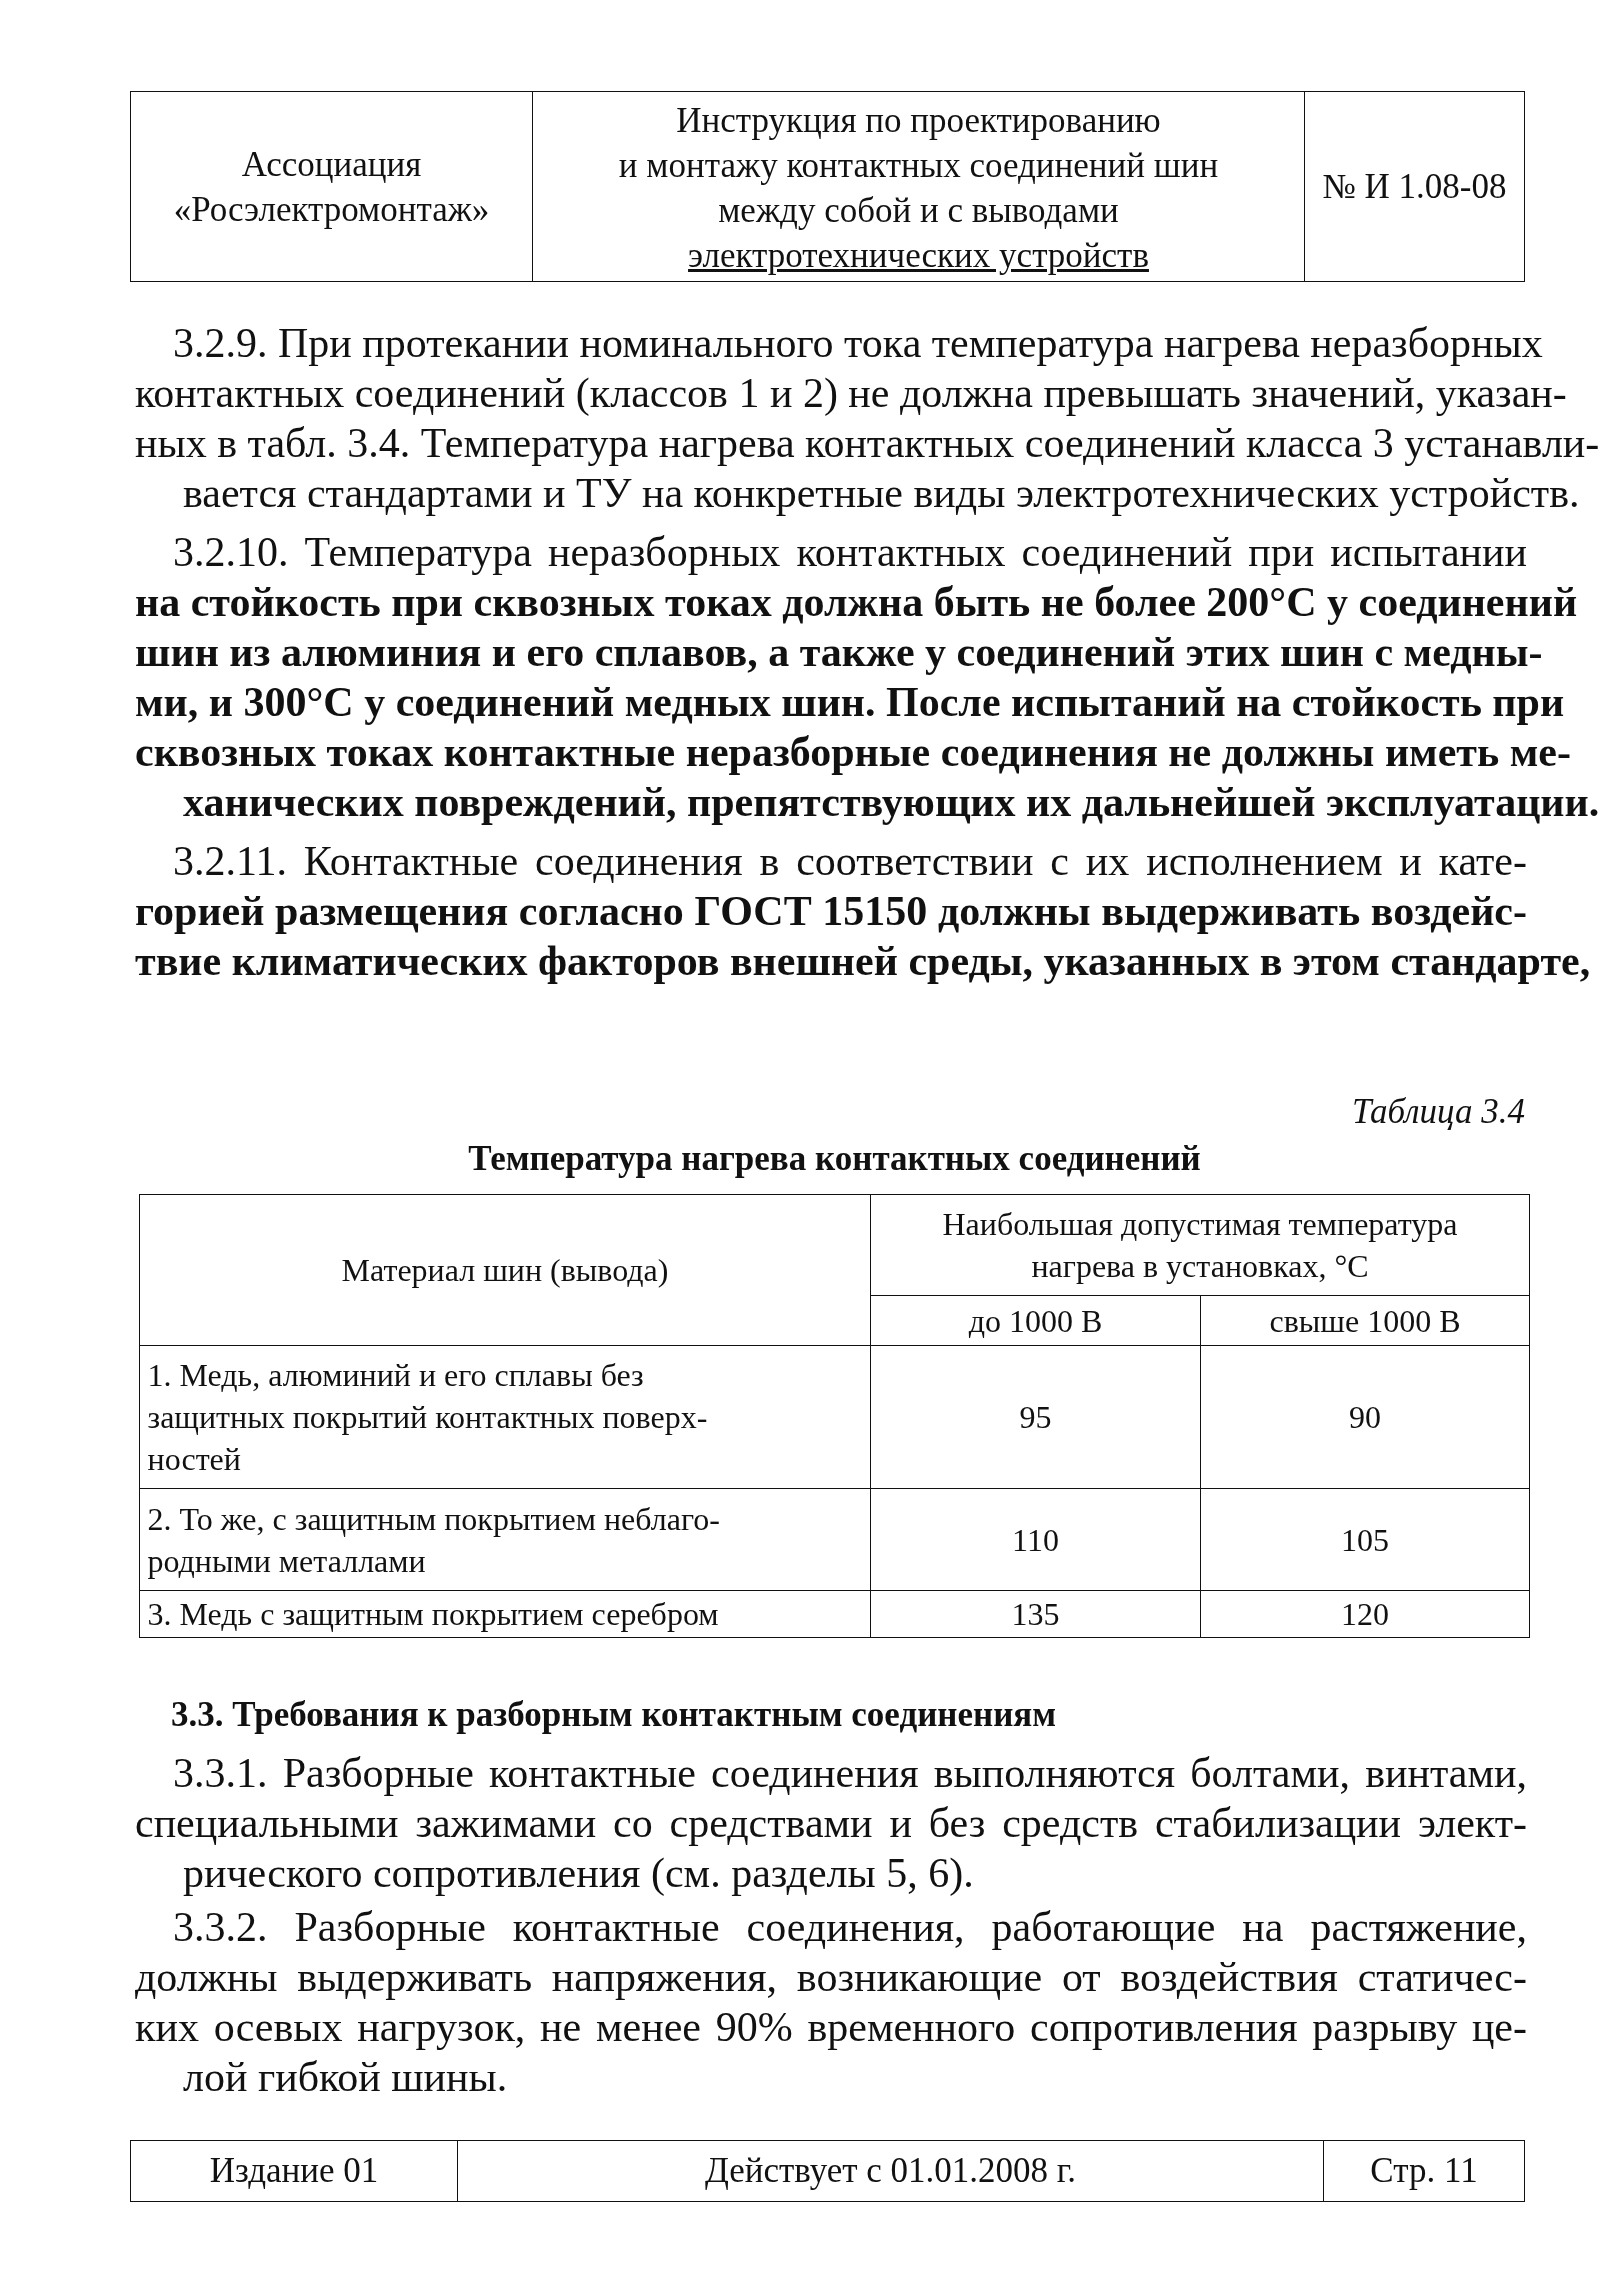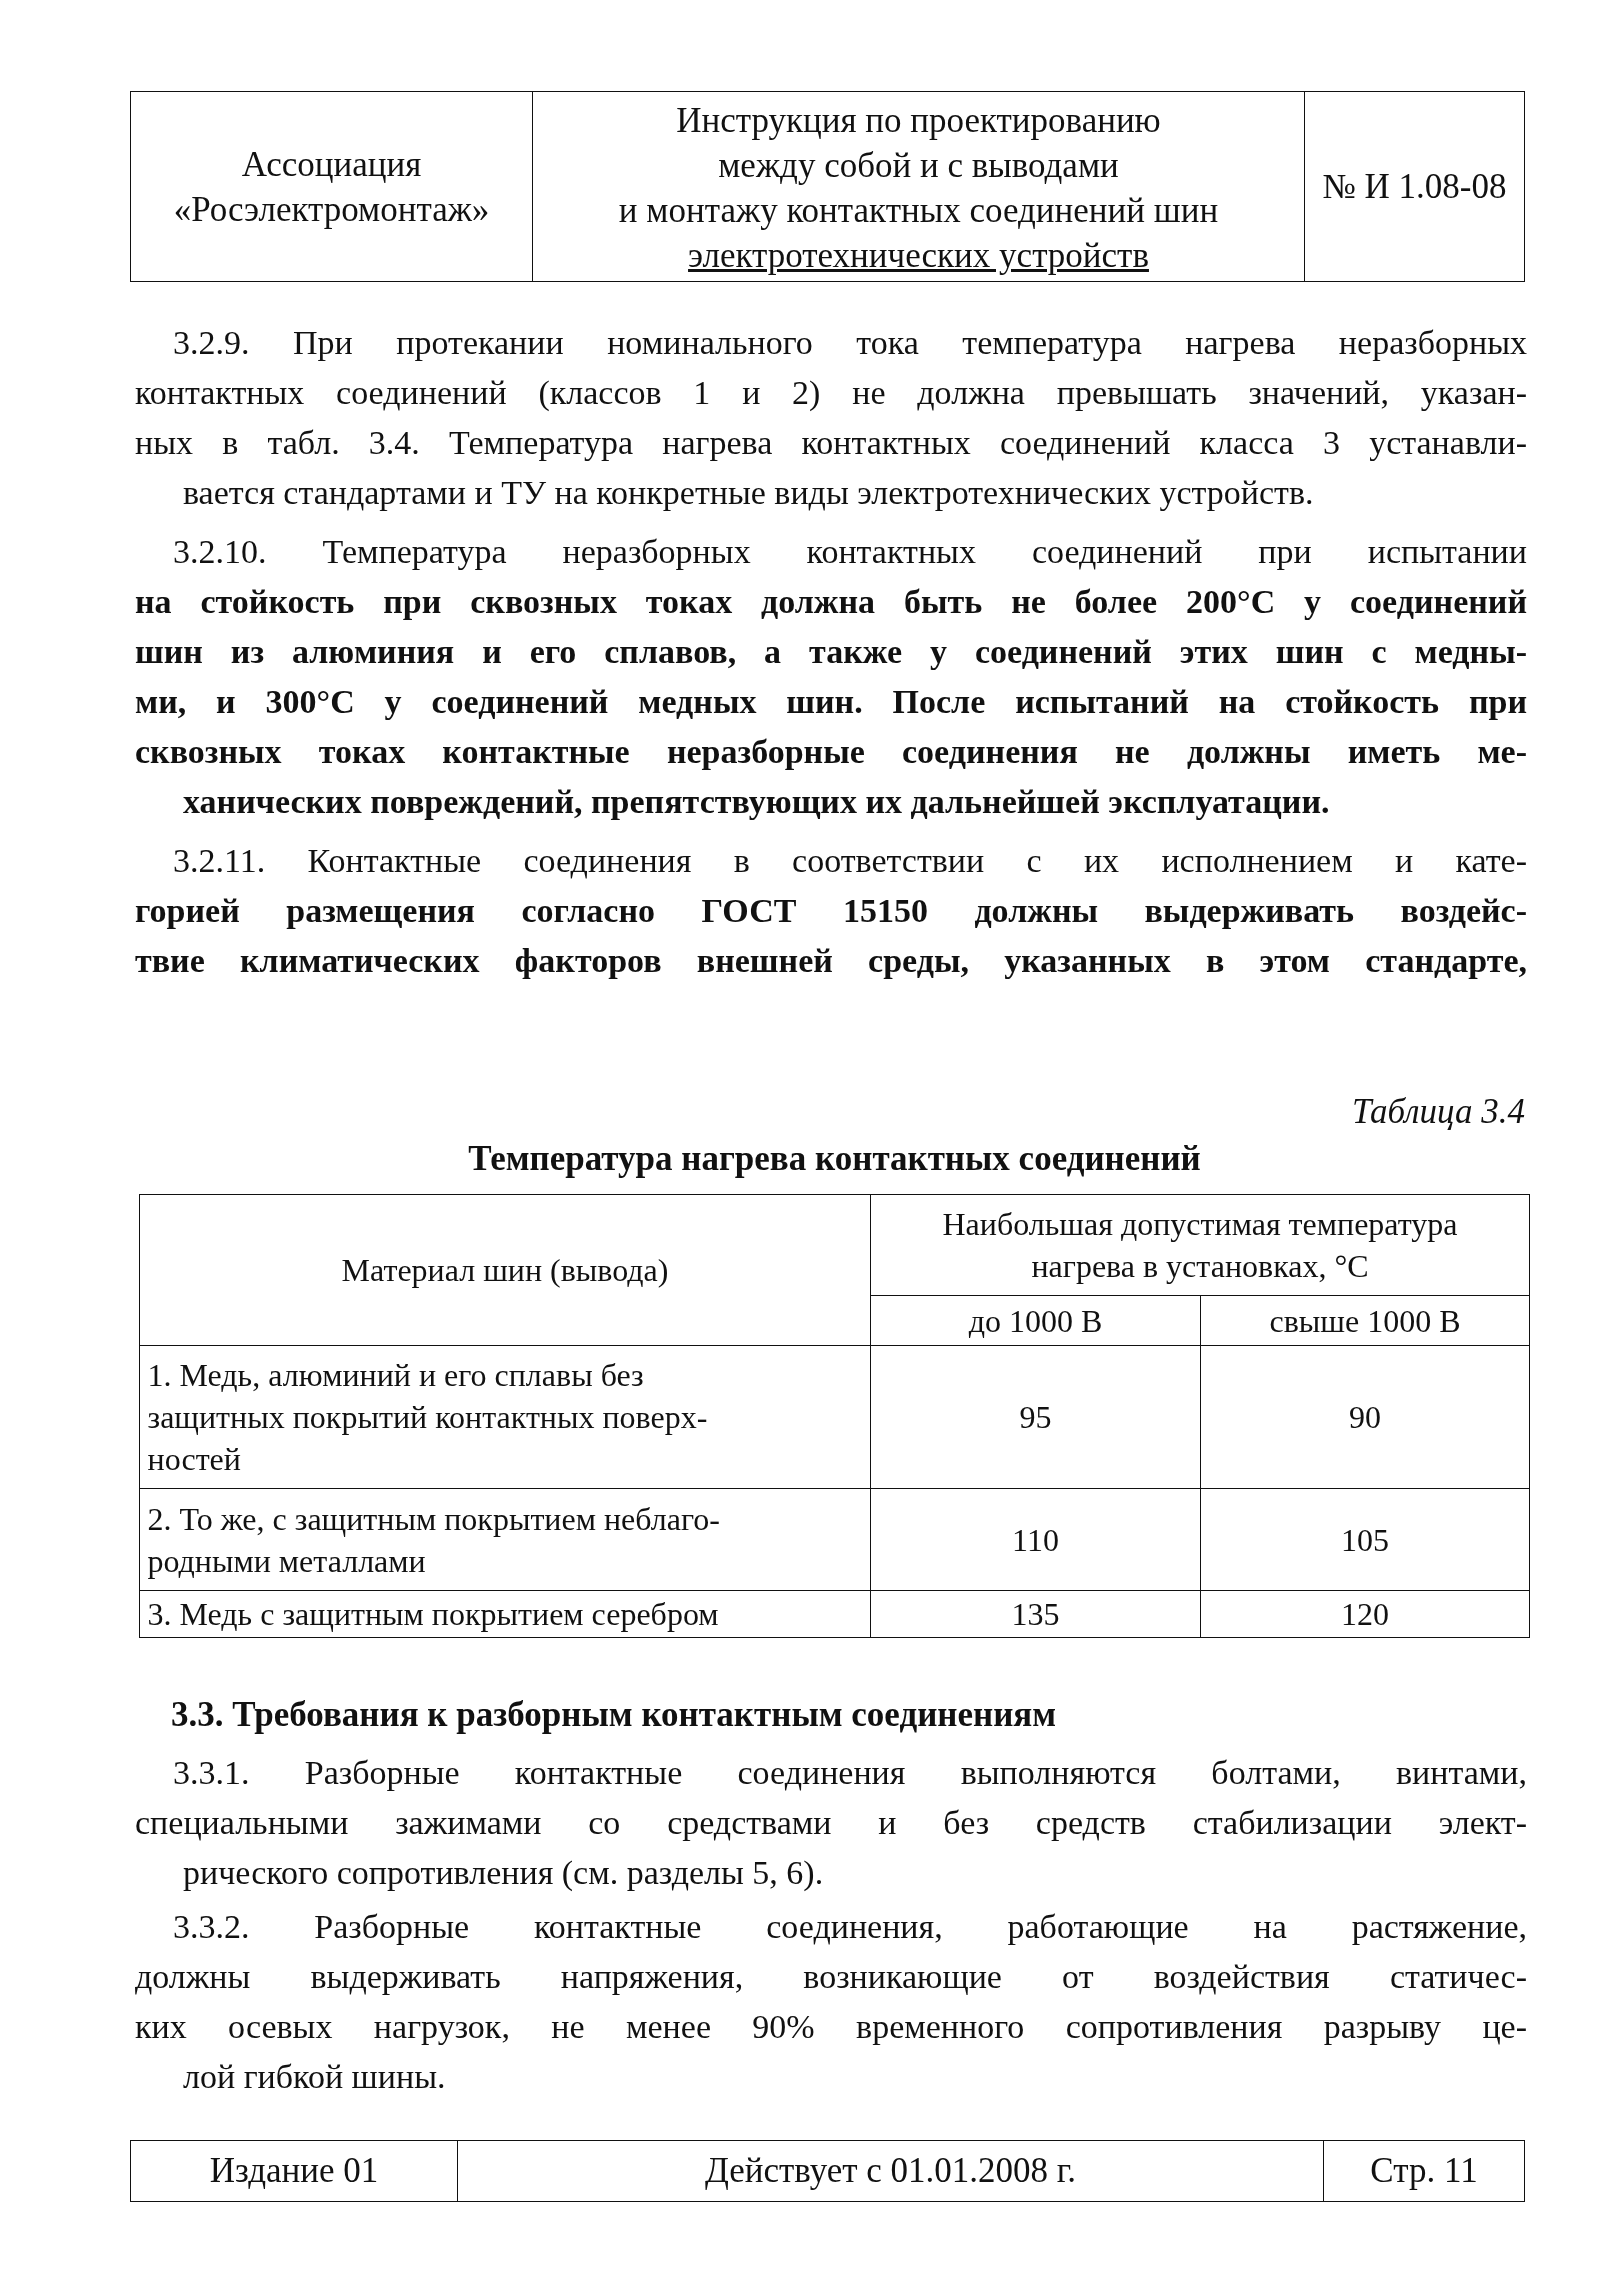--- a/index.html
+++ b/index.html
@@ -9,21 +9,21 @@
   
   .hdr { position:absolute; left:130px; top:91px; width:1395px; height:191px;
          border:1.9px solid #111; box-sizing:border-box; display:flex; }
   .hdr > div { box-sizing:border-box; display:flex; align-items:center; justify-content:center;
                text-align:center; font-size:35px; line-height:45px; }
   .hdr .c1 { width:402px; border-right:1.9px solid #111; }
   .hdr .c2 { width:772px; border-right:1.9px solid #111; flex-direction:column; padding-top:3.8px; }
   .hdr .c3 { flex:1; }
 
   
-  .para { position:absolute; left:135px; width:1392px; font-size:34px; line-height:50px;
+  .para { position:absolute; left:135px; width:1392px; font-size:42px; line-height:50px;
           text-align:justify; }
   .para .ln { display:block; height:50px; white-space:nowrap; text-align-last:justify; text-align:justify; }
   .para .ln.last { text-align-last:left;margin-left:48px; }
   .indent { padding-left:38px; }
   .b { font-weight:bold; }
 
   .tcap { position:absolute; right:89px; top:1092px; font-style:italic; font-size:35px; }
   .ttitle { position:absolute; left:139px; width:1391px; top:1139px; text-align:center;
             font-weight:bold; font-size:35px; }
 
@@ -49,22 +49,22 @@
 
 <div class="hdr">
   <div class="c1">
     <div>
       <div>Ассоциация</div>
       <div>«Росэлектромонтаж»</div>
     </div>
   </div>
   <div class="c2">
     <div>Инструкция по проектированию</div>
+    <div>и монтажу контактных соединений шин</div>
     <div>между собой и с выводами</div>
-    <div>и монтажу контактных соединений шин</div>
     <div style="text-decoration:underline;">электротехнических устройств</div>
   </div>
   <div class="c3">№ И 1.08-08</div>
 </div>
 
 <div class="para" style="top:318px;">
   <span class="ln indent">3.2.9. При протекании номинального тока температура нагрева неразборных</span>
   <span class="ln">контактных соединений (классов 1 и 2) не должна превышать значений, указан-</span>
   <span class="ln">ных в табл. 3.4. Температура нагрева контактных соединений класса 3 устанавли-</span>
   <span class="ln last">вается стандартами и ТУ на конкретные виды электротехнических устройств.</span>

